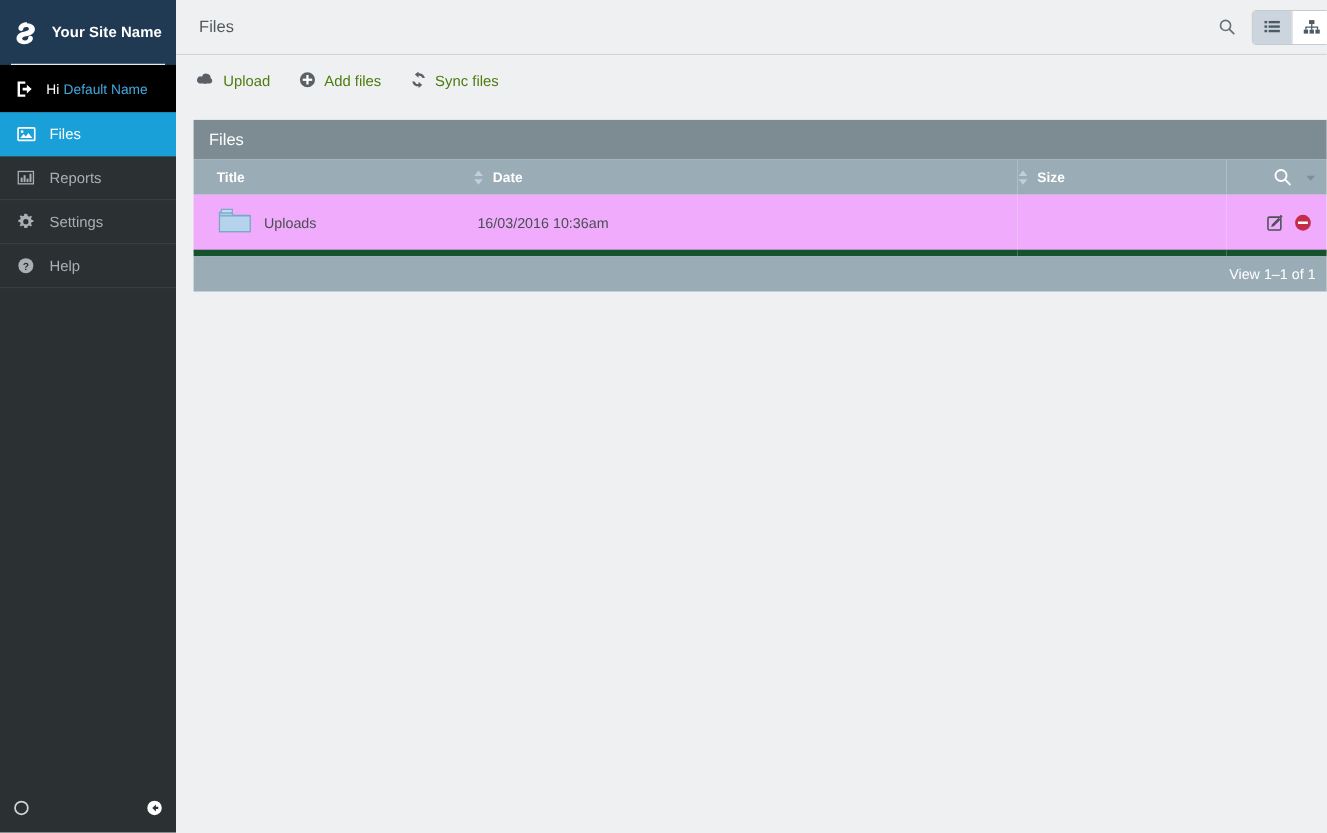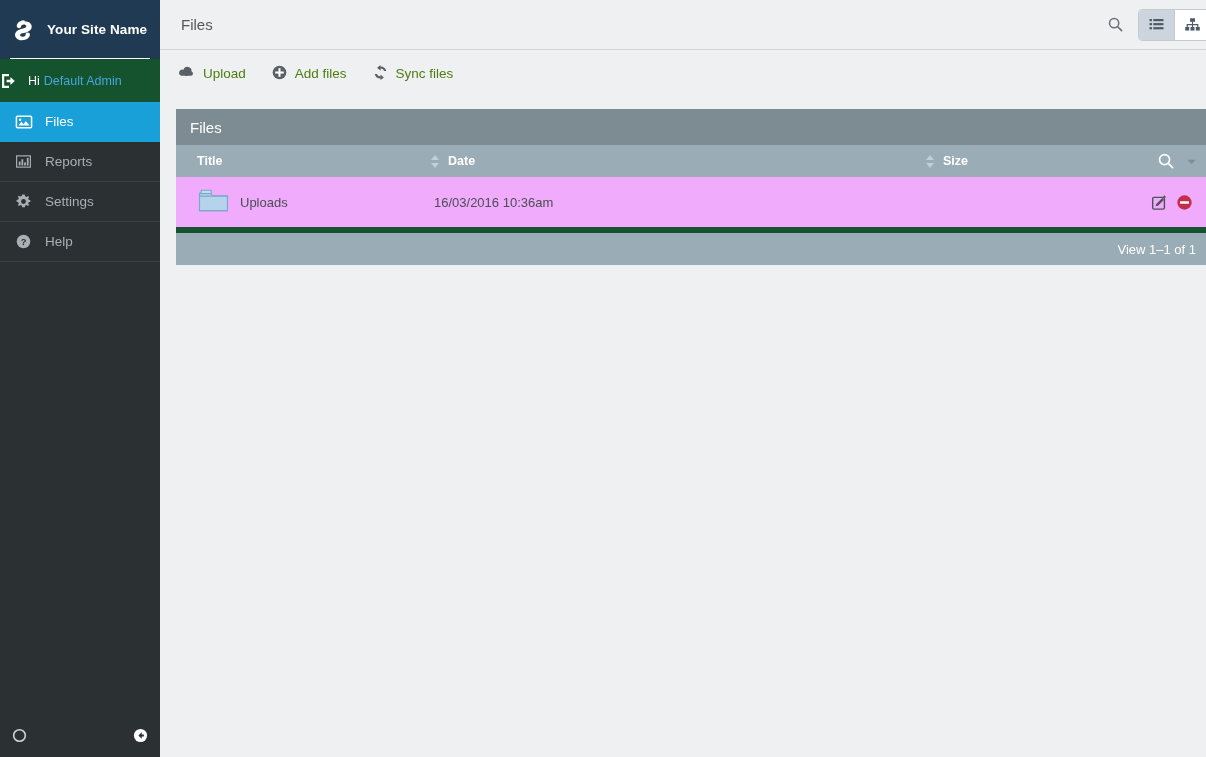--- a/index.html
+++ b/index.html
@@ -28,22 +28,22 @@
   .brand .logo { width: 30px; height: 28px; flex: 0 0 30px; margin-right: 7px; }
   .brand .brand-text {
     color: #ffffff; font-size: 13.5px; font-weight: bold;
     letter-spacing: .1px;
   }
   .brand:after {
     content: ""; position: absolute; left: 10px; right: 10px; bottom: 0;
     height: 1px; background: #ffffff;
   }
   .userrow {
-    height: 43px; background: #14532d;
-    display: flex; align-items: center; 
+    height: 43px; background: #000000;
+    display: flex; align-items: center; padding-left: 14px;
   }
   .userrow .ico { width: 18px; height: 18px; margin-right: 10px; flex: 0 0 18px; }
   .userrow .hi { color: #ffffff; font-size: 12.5px; margin-right: 4px; }
   .userrow .uname { color: #43a8dd; font-size: 12.5px; }
 
   .navlist { background: #2b3033; }
   .navitem {
     height: 40px;
     display: flex; align-items: center;
     padding-left: 14px;
@@ -152,21 +152,21 @@
   </div>
 
   <div class="userrow">
     <span class="ico">
       <svg viewBox="0 0 18 18" width="18" height="18">
         <path d="M2 2h7v2.2H4.2v9.6H9V16H2z" fill="#ffffff"></path>
         <path d="M10.4 5.1l4.4 3.9-4.4 3.9V10.2H6.6V7.8h3.8z" fill="#ffffff"></path>
       </svg>
     </span>
     <span class="hi">Hi</span>
-    <span class="uname">Default Admin</span>
+    <span class="uname">Default Name</span>
   </div>
 
   <div class="navlist">
 
 
     <div class="navitem active">
       <span class="navicon">
         <svg viewBox="0 0 19 19" width="18" height="18">
           <rect x="1.5" y="3.5" width="16" height="12" rx="1" fill="none" stroke="#ffffff" stroke-width="1.6"></rect>
           <path d="M3.6 13.2l3.2-4 2.2 2.6 2.4-3.4 3.9 4.8z" fill="#ffffff"></path>

